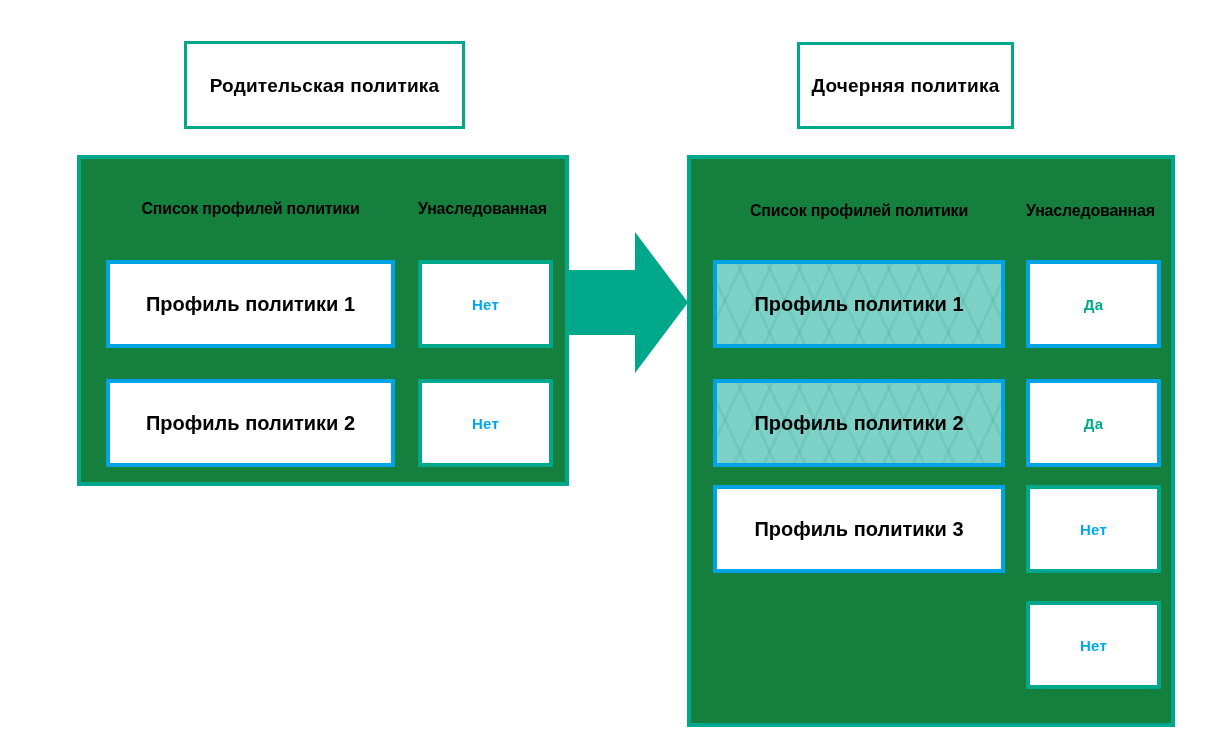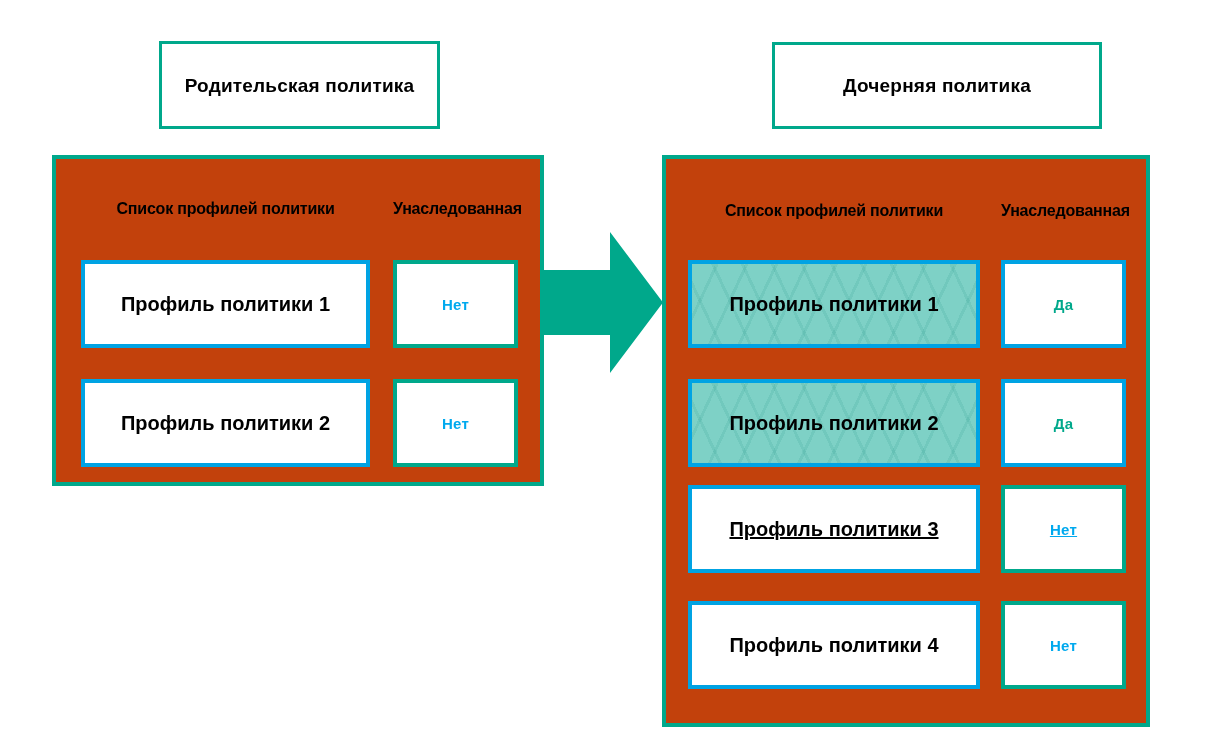--- a/index.html
+++ b/index.html
@@ -3,38 +3,38 @@
 <meta charset="utf-8">
 <style>
   * { box-sizing: border-box; margin: 0; padding: 0; }
   html, body { background: #ffffff; }
   body {
     width: 1210px; height: 737px; position: relative;
     font-family: "Liberation Sans", "DejaVu Sans", sans-serif;
     font-weight: bold; color: #000;
     overflow: hidden;
   }
-  .abs { position: absolute; }
+  .abs { position: absolute; margin-left: 25px; }
 
   
   .title-box {
     border: 3px solid var(--teal, #00a88b);
     background: #fff;
     display: flex; align-items: center; justify-content: center;
     text-align: center;
     font-size: 19px; line-height: 27px;
     letter-spacing: 0.2px;
   }
   .title-box.parent { left: 159px; top: 41px; width: 281px; height: 88px; }
-  .title-box.child  { left: 772px; top: 42px; width: 330px; height: 87px; }
+  .title-box.child  { left: 772px; top: 42px; width: 217px; height: 87px; }
 
   
   .panel {
     border: 4px solid var(--teal, #00a88b);
-    background: #c2410c;
+    background: #15803d;
   }
   .panel.parent { left: 52px;  top: 155px; width: 492px; height: 331px; }
   .panel.child  { left: 662px; top: 155px; width: 488px; height: 572px; }
 
   
   .col-header {
     position: absolute;
     text-align: center;
     font-size: 16px; line-height: 20px;
     letter-spacing: -0.2px;
@@ -63,32 +63,32 @@
       repeating-linear-gradient(-65deg, rgba(0,125,110,0) 0 24px, rgba(0,125,110,0.10) 24px 27px),
       var(--aqua-fill, #7ed1c6);
   }
 
   
   .inh-box {
     position: absolute;
     background: #fff;
     display: flex; align-items: center; justify-content: center;
     font-size: 15px;
-    height: 88px; width: 125px;
+    height: 88px; width: 135px;
     letter-spacing: 0.3px;
   }
   .panel.parent .inh-box { left: 337px; }
   .panel.child  .inh-box { left: 335px; }
   .inh-box.yes { border: 4px solid var(--blue, #00a3e3); color: var(--yes-text, #00a88b); }
   .inh-box.no  { border: 4px solid var(--teal, #00a88b); color: var(--no-text, #00a9ee); }
 
   
   .row-0 { top: 101px; }
   .row-1 { top: 220px; }
-  .row-2 { top: 326px; text-decoration: underline; }
+  .row-2 { top: 326px; }
   .row-3 { top: 442px; }
 
   
   .arrow-wrap { left: 544px; top: 232px; width: 119px; height: 141px; }
 </style>
 </head>
 <body>
 
 <div class="abs title-box parent">
   <span>Родительская политика</span>
@@ -121,15 +121,14 @@
 
   <div class="profile-box row-0 filled">Профиль политики 1</div>
   <div class="inh-box row-0 yes">Да</div>
 
   <div class="profile-box row-1 filled">Профиль политики 2</div>
   <div class="inh-box row-1 yes">Да</div>
 
   <div class="profile-box row-2">Профиль политики 3</div>
   <div class="inh-box row-2 no">Нет</div>
 
-  <div class="profile-box row-3">Профиль политики 4</div>
   <div class="inh-box row-3 no">Нет</div>
 </div>
 
 </body></html>

